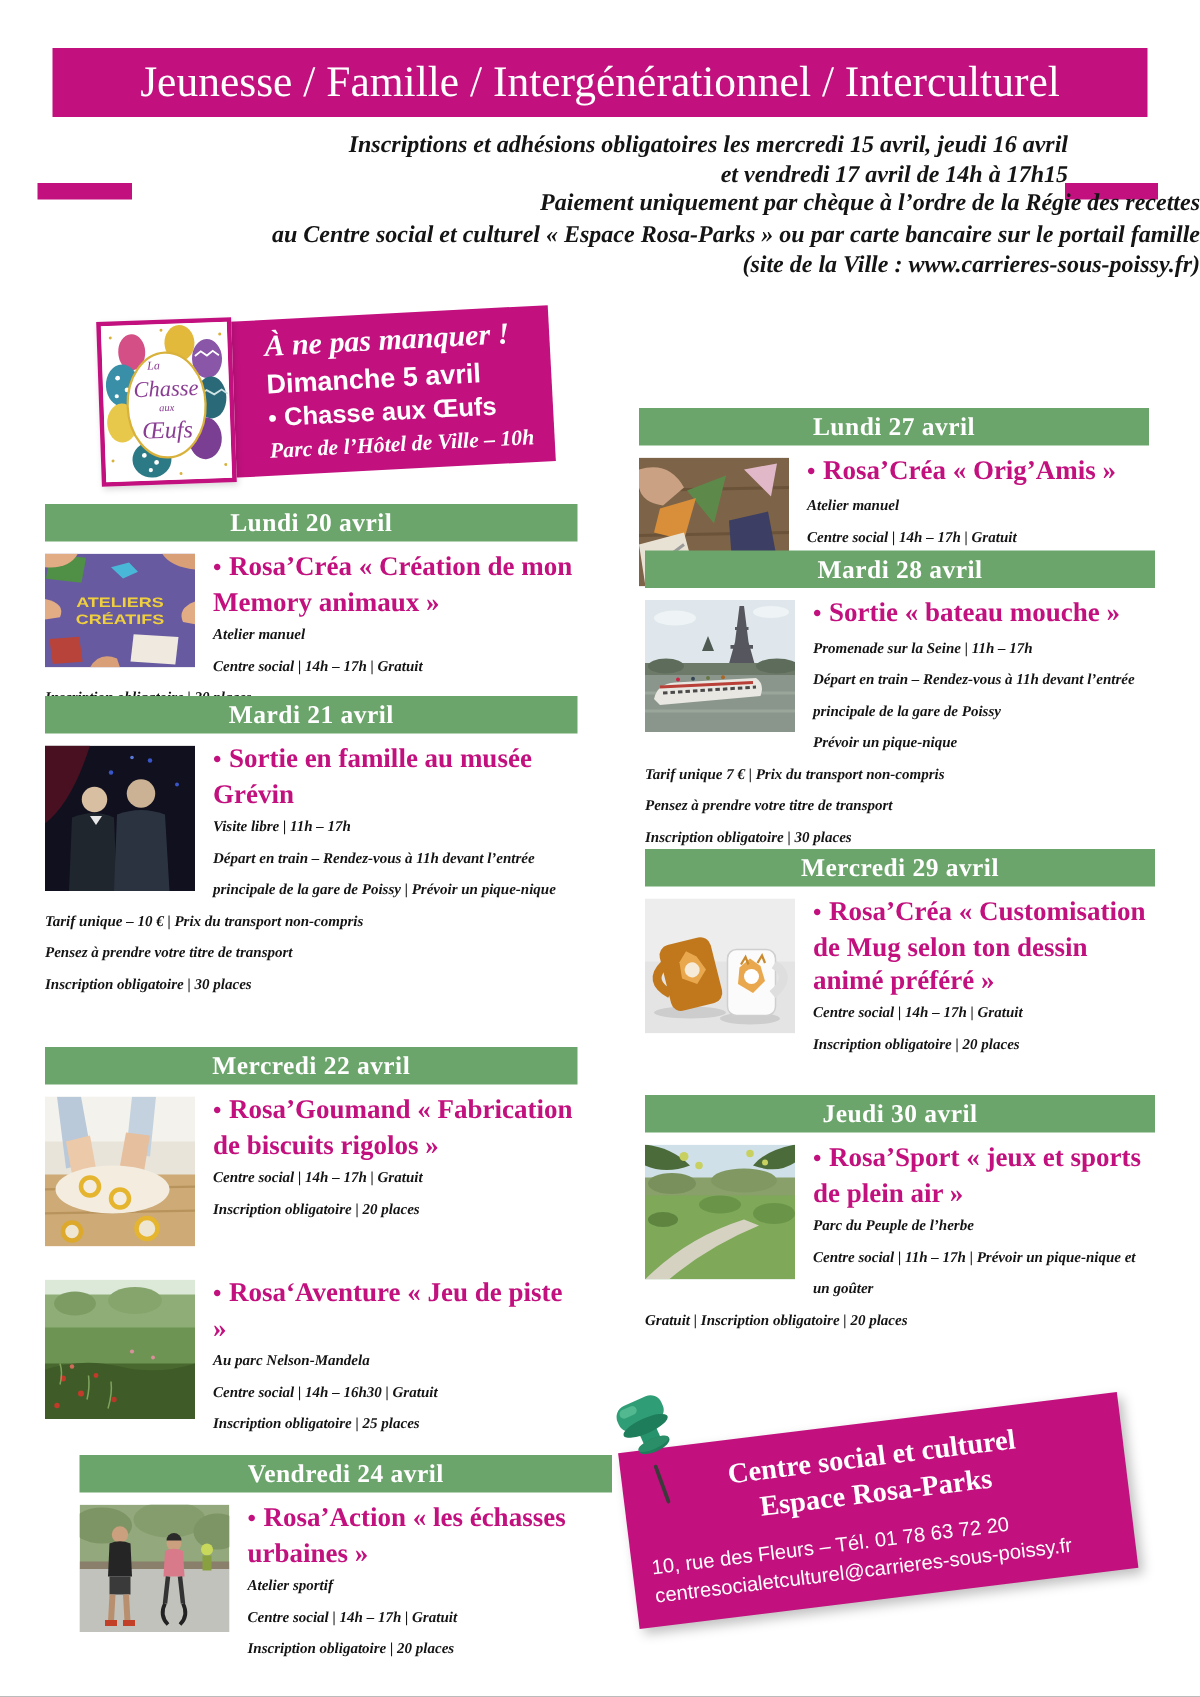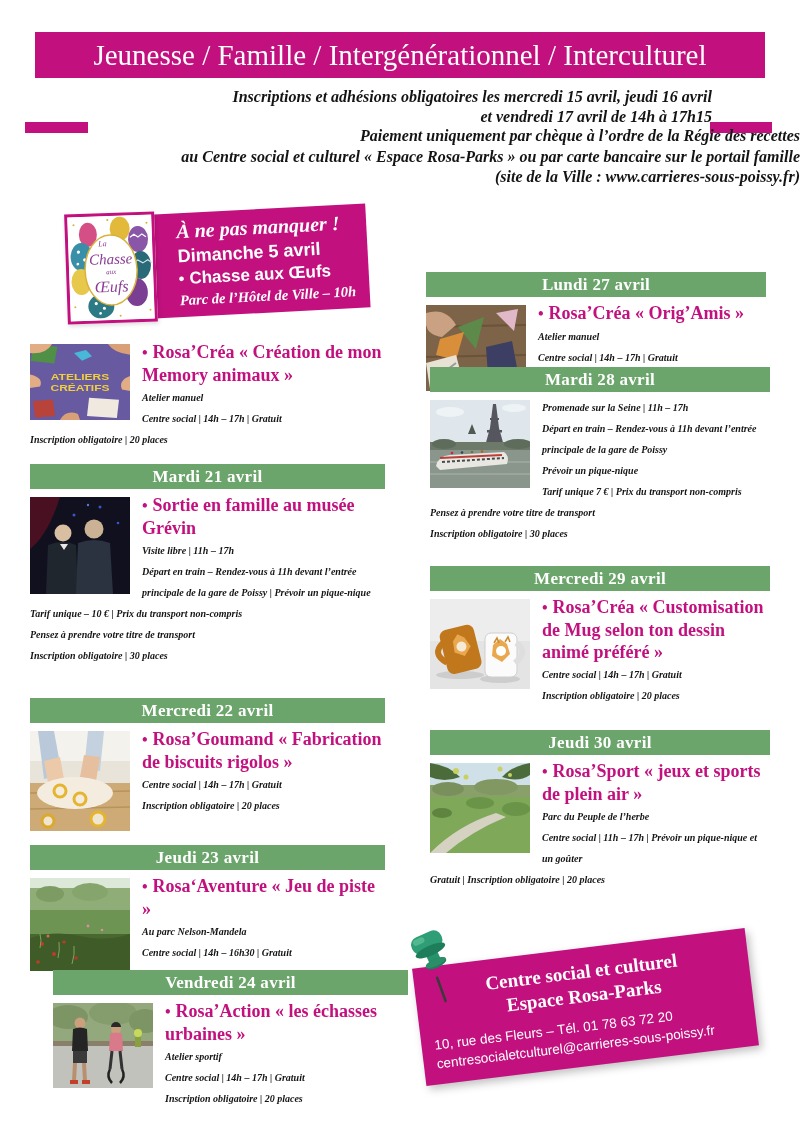--- a/index.html
+++ b/index.html
@@ -103,20 +103,21 @@
         <circle cx="80" cy="95" r="1" fill="#d9b23c"></circle>
       <ellipse cx="42" cy="54" rx="26" ry="35" fill="#fff" stroke="#d9b23c" stroke-width="1.5"></ellipse>
       <text x="30" y="30" font-size="8" font-style="italic" fill="#8a3d93" font-family="Liberation Serif,serif">La</text>
       <text x="42" y="48" font-size="15" font-style="italic" fill="#8a3d93" text-anchor="middle" font-family="Liberation Serif,serif">Chasse</text>
       <text x="42" y="58" font-size="7" font-style="italic" fill="#8a3d93" text-anchor="middle" font-family="Liberation Serif,serif">aux</text>
       <text x="42" y="76" font-size="16" font-style="italic" fill="#8a3d93" text-anchor="middle" font-family="Liberation Serif,serif">Œufs</text>
     </svg>
   </div>
 
   <section class="event" style="left:30px;top:336px;width:355px;">
+    <header class="datebar">Lundi 20 avril</header>
     <div class="event-body">
       <figure class="thumb" style="height:76px;margin-left:0;">
         <svg viewBox="0 0 100 100" preserveAspectRatio="none">
           <rect width="100" height="100" fill="#675aa0"></rect>
           <rect x="2" y="2" width="24" height="22" fill="#4f8f46" transform="rotate(8 14 13)"></rect>
           <path d="M44 12 l12 -4 l6 8 l-10 6 z" fill="#49b8d8"></path>
           <rect x="4" y="74" width="20" height="22" fill="#b8433a" transform="rotate(-6 14 85)"></rect>
           <rect x="58" y="72" width="30" height="24" fill="#efe9df" transform="rotate(5 73 84)"></rect>
           <path d="M0 0 L22 0 Q16 14 0 12 Z" fill="#e2ac85"></path>
           <path d="M78 0 L100 0 L100 14 Q84 12 78 0 Z" fill="#d9a078"></path>
@@ -182,21 +183,20 @@
           <circle cx="18" cy="90" r="6" fill="#efe6d2" stroke="#dca92c" stroke-width="3"></circle>
         </svg>
       </figure>
       <h3 class="etitle"><span class="bullet">•</span><span>Rosa’Goumand « Fabrication de biscuits rigolos »</span></h3>
       <p class="eline">Centre social | 14h – 17h | Gratuit</p>
       <p class="eline">Inscription obligatoire | 20 places</p>
     </div>
   </section>
 
   <section class="event" style="left:30px;top:845px;width:355px;">
-    <header class="datebar">Jeudi 23 avril</header>
     <div class="event-body">
       <figure class="thumb" style="height:93px;">
         <svg viewBox="0 0 100 93" preserveAspectRatio="none">
           <rect width="100" height="93" fill="#dce8d8"></rect>
           <rect y="10" width="100" height="26" fill="#8fae77"></rect>
           <ellipse cx="20" cy="16" rx="14" ry="8" fill="#7d9c64"></ellipse>
           <ellipse cx="60" cy="14" rx="18" ry="9" fill="#86a56d"></ellipse>
           <rect y="32" width="100" height="28" fill="#6d9452"></rect>
           <rect y="56" width="100" height="37" fill="#49682f"></rect>
           <path d="M0 60 Q25 52 50 58 T100 56 V93 H0 Z" fill="#3f5c28"></path>
@@ -296,20 +296,21 @@
           <path d="M0 62 H100 M0 74 H100" stroke="#9aa69a" stroke-width="2"></path>
           <path d="M6 66 Q8 56 20 55 L74 52 Q80 56 77 64 L10 70 Z" fill="#e9e7e1"></path>
           <path d="M10 58 L72 55" stroke="#b84038" stroke-width="2"></path>
           <path d="M12 62 L74 58" stroke="#4a4a4a" stroke-width="2" stroke-dasharray="3 2"></path>
           <circle cx="22" cy="53" r="1.3" fill="#c24"></circle>
             <circle cx="32" cy="52.5" r="1.3" fill="#345"></circle>
           <circle cx="42" cy="52" r="1.3" fill="#674"></circle>
             <circle cx="52" cy="51.5" r="1.3" fill="#a62"></circle>
         </svg>
       </figure>
+      <h3 class="etitle"><span class="bullet">•</span><span>Sortie « bateau mouche »</span></h3>
       <p class="eline">Promenade sur la Seine | 11h – 17h</p>
       <p class="eline">Départ en train – Rendez-vous à 11h devant l’entrée principale de la gare de Poissy</p>
       <p class="eline">Prévoir un pique-nique</p>
       <p class="eline">Tarif unique 7 € | Prix du transport non-compris</p>
       <p class="eline">Pensez à prendre votre titre de transport</p>
       <p class="eline">Inscription obligatoire | 30 places</p>
     </div>
   </section>
 
   <section class="event" style="left:430px;top:566px;width:340px;">

